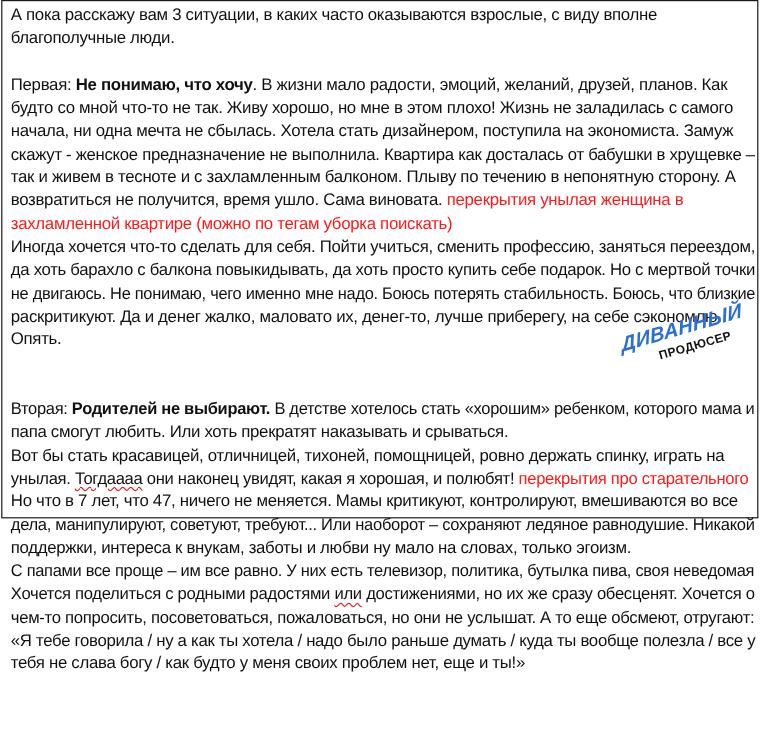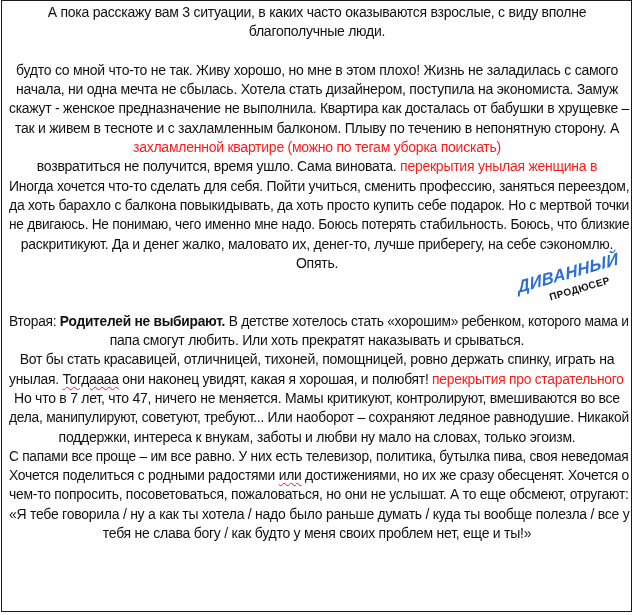--- a/index.html
+++ b/index.html
@@ -1,21 +1,21 @@
 <!DOCTYPE html>
 <html><head>
 <meta charset="utf-8">
 <style>
   html, body { margin:0; padding:0; background:#ffffff; }
   body { width:635px; height:615px; overflow:hidden; position:relative; }
   .doc {
-    position:absolute; left:1px; top:0px; width:631px; height:612px;
+    position:absolute; left:1px; top:0px; width:631px; height:432px;
     border:1px solid #1a1a1a; box-sizing:border-box; background:#fff;
     font-family:"Liberation Sans", sans-serif; color:#111;
-    font-size:14px; letter-spacing:-0.25px;text-align:center;
+    font-size:14px; letter-spacing:-0.25px;
   }
   .lines { position:absolute; left:7px; top:2px; right:6px; }
   .line { height:19.3px; line-height:19.3px; white-space:nowrap; overflow:visible; }
   .b { font-weight:bold; }
   .red { color:#ff1a1a; }
   .spell { text-decoration: underline wavy #e02020; text-decoration-thickness:1px; text-underline-offset:2px; }
   .logo {
     position:absolute; left:515px; top:258px; width:110px; height:52px;
     transform: rotate(-16deg); transform-origin: center;
   }
@@ -31,26 +31,27 @@
   }
 </style>
 </head>
 <body>
 
 <div class="doc">
   <div class="lines" id="lines">
       <div class="line"><span>А пока расскажу вам 3 ситуации, в каких часто оказываются взрослые, с виду вполне</span></div>
       <div class="line"><span>благополучные люди.</span></div>
       <div class="line">&nbsp;</div>
+      <div class="line"><span>Первая: </span><span class="b">Не понимаю, что хочу</span><span>.  В жизни мало радости, эмоций, желаний, друзей, планов. Как</span></div>
       <div class="line"><span>будто со мной что-то не так. Живу хорошо, но мне в этом плохо! Жизнь не заладилась с самого</span></div>
       <div class="line"><span>начала, ни одна мечта не сбылась. Хотела стать дизайнером, поступила на экономиста. Замуж</span></div>
       <div class="line" style="transform-origin: left center; transform: scaleX(0.995185);"><span>скажут - женское предназначение не выполнила. Квартира как досталась от бабушки в хрущевке –</span></div>
       <div class="line"><span>так и живем в тесноте и с захламленным балконом. Плыву по течению в непонятную сторону. А</span></div>
+      <div class="line"><span>возвратиться не получится, время ушло. Сама виновата. </span><span class="red">перекрытия унылая женщина в</span></div>
       <div class="line"><span class="red">захламленной квартире (можно по тегам уборка поискать)</span></div>
-      <div class="line"><span>возвратиться не получится, время ушло. Сама виновата. </span><span class="red">перекрытия унылая женщина в</span></div>
       <div class="line" style="transform-origin: left center; transform: scaleX(0.995185);"><span>Иногда хочется что-то сделать для себя. Пойти учиться, сменить профессию, заняться переездом,</span></div>
       <div class="line" style="transform-origin: left center; transform: scaleX(0.996785);"><span>да хоть барахло с балкона повыкидывать, да хоть просто купить себе подарок. Но с мертвой точки</span></div>
       <div class="line" style="transform-origin: left center; transform: scaleX(0.976378);"><span>не двигаюсь. Не понимаю, чего именно мне надо. Боюсь потерять стабильность. Боюсь, что близкие</span></div>
       <div class="line"><span>раскритикуют. Да и денег жалко, маловато их, денег-то, лучше приберегу, на себе сэкономлю.</span></div>
       <div class="line"><span>Опять.</span></div>
       <div class="line">&nbsp;</div>
       <div class="line">&nbsp;</div>
       <div class="line" style="transform-origin: left center; transform: scaleX(0.981013);"><span>Вторая: </span><span class="b">Родителей не выбирают.</span><span> В детстве хотелось стать «хорошим» ребенком, которого мама и</span></div>
       <div class="line"><span>папа смогут любить. Или хоть прекратят наказывать и срываться.</span></div>
       <div class="line"><span>Вот бы стать красавицей, отличницей, тихоней, помощницей, ровно держать спинку, играть на</span></div>

